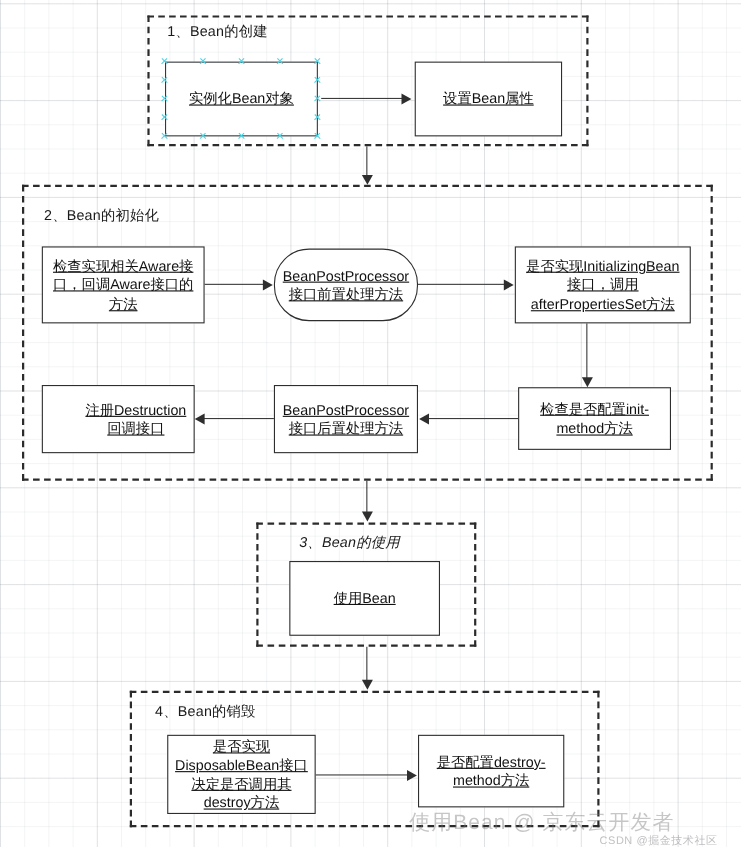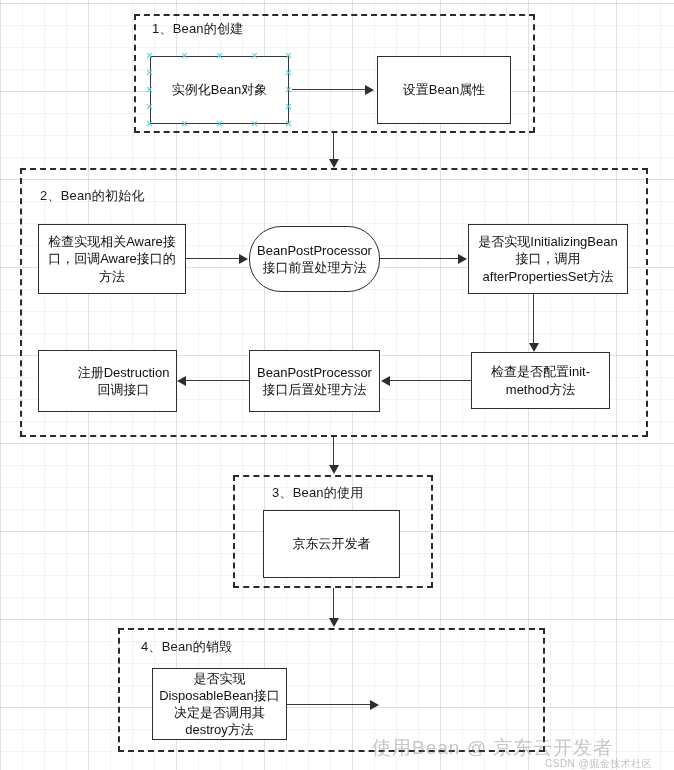--- a/index.html
+++ b/index.html
@@ -55,21 +55,21 @@
     display: flex;
     align-items: center;
     justify-content: center;
     text-align: center;
     font-size: 13px;
     line-height: 1.32;
     color: #111111;
     padding: 2px 4px;
     word-break: break-word;
   }
-  .node .txt { display: block; width: 100%; }
+  .node .txt { display: block; width: 100%; text-decoration: underline; }
 
   
   .selected { border-color: #33383d; }
   .handle {
     position: absolute;
     width: 7px;
     height: 7px;
     pointer-events: auto;
   }
   .handle::before, .handle::after {
@@ -204,36 +204,39 @@
   <div class="arrow arrow-left" style="left:177px; top:376px;"></div>
 
   <div class="node" style="left:38px; top:350px; width:139px; height:62px;padding-left:36px;">
     <span class="txt">注册Destruction回调接口</span>
   </div>
 
   <div class="line-v" style="left:333px; top:437px; height:30px;"></div>
   <div class="arrow arrow-down" style="left:329px; top:465px;"></div>
 
   <div class="group" style="left:233px; top:475px; width:200px; height:113px;"></div>
-  <div class="group-title" style="left:272px; top:484px;">3、Bean的使用</div>
+  <div class="group-title" style="left:272px; top:484px;font-style:italic;">3、Bean的使用</div>
 
   <div class="node" style="left:263px; top:510px; width:137px; height:68px;">
-    <span class="txt">京东云开发者</span>
+    <span class="txt">使用Bean</span>
   </div>
 
   <div class="line-v" style="left:333px; top:588px; height:33px;"></div>
   <div class="arrow arrow-down" style="left:329px; top:618px;"></div>
 
   <div class="group" style="left:118px; top:628px; width:427px; height:124px;"></div>
   <div class="group-title" style="left:141px; top:638px;">4、Bean的销毁</div>
 
   <div class="node" style="left:152px; top:668px; width:135px; height:72px;justify-content:flex-end;">
     <span class="txt">是否实现DisposableBean接口决定是否调用其destroy方法</span>
   </div>
 
   <div class="line-h" style="left:287px; top:704px; width:85px;"></div>
   <div class="arrow arrow-right" style="left:370px; top:700px;"></div>
 
+  <div class="node" style="left:380px; top:668px; width:133px; height:66px;">
+    <span class="txt">是否配置destroy-method方法</span>
+  </div>
 
   <div class="wm-main" style="left:372px; top:735px;">使用Bean @ 京东云开发者</div>
   <div class="wm-sub" style="left:545px; top:757px;">CSDN @掘金技术社区</div>
 
 </div>
 
 </body></html>

